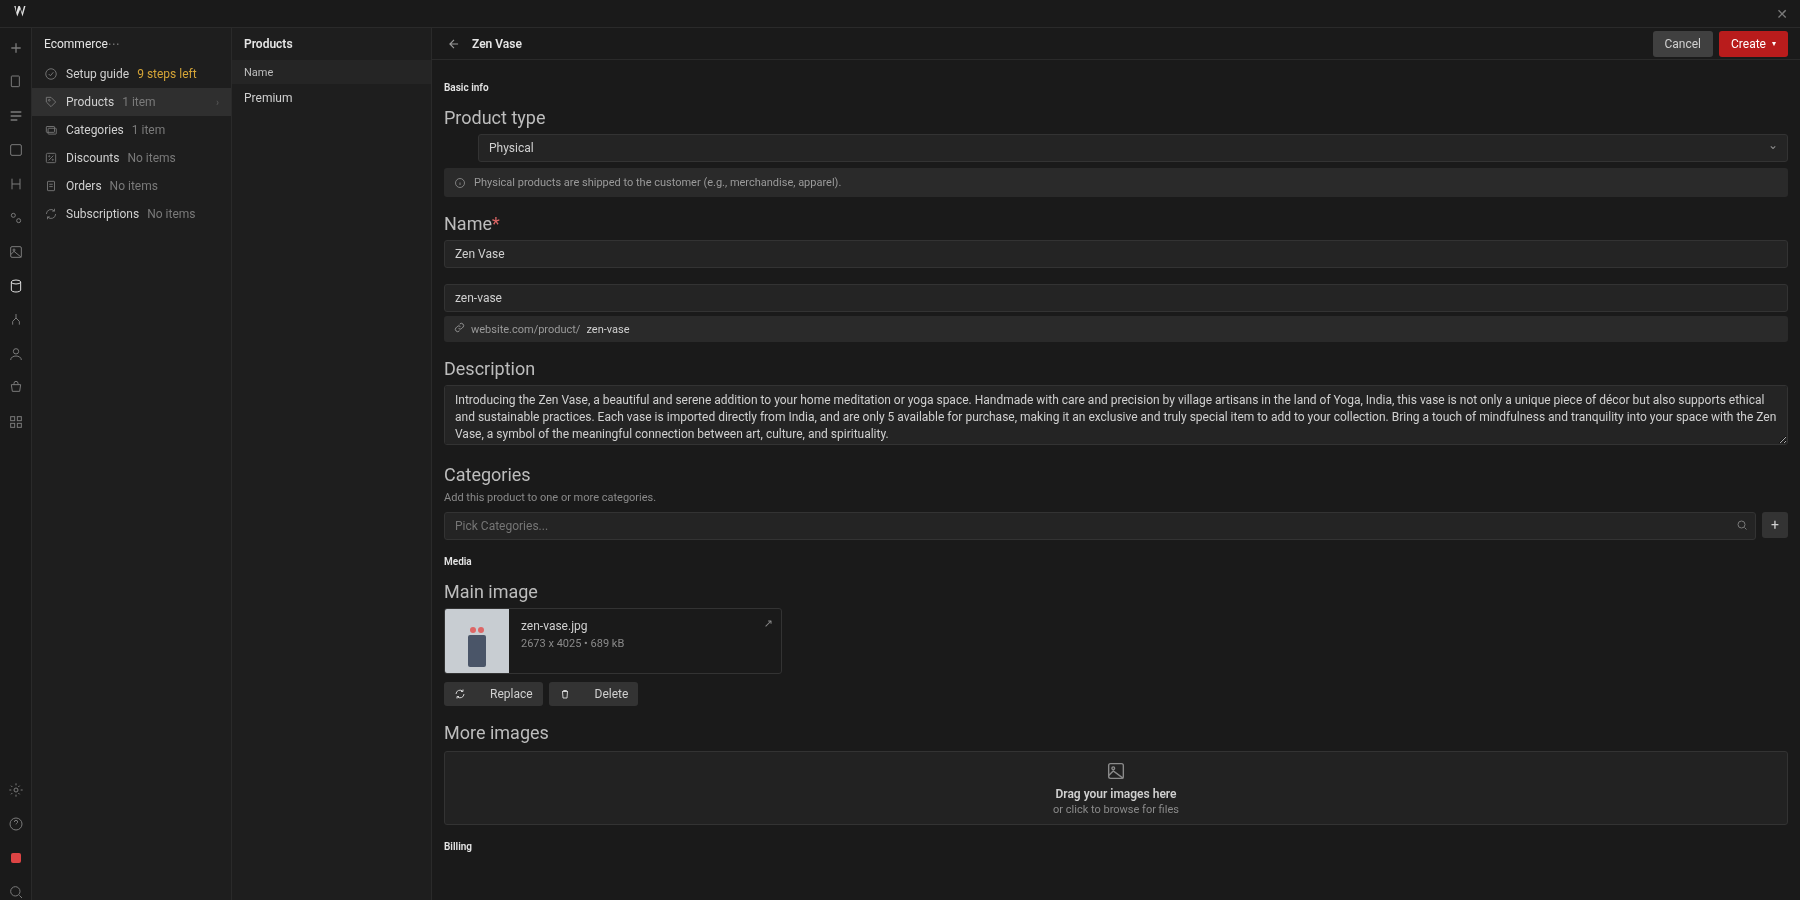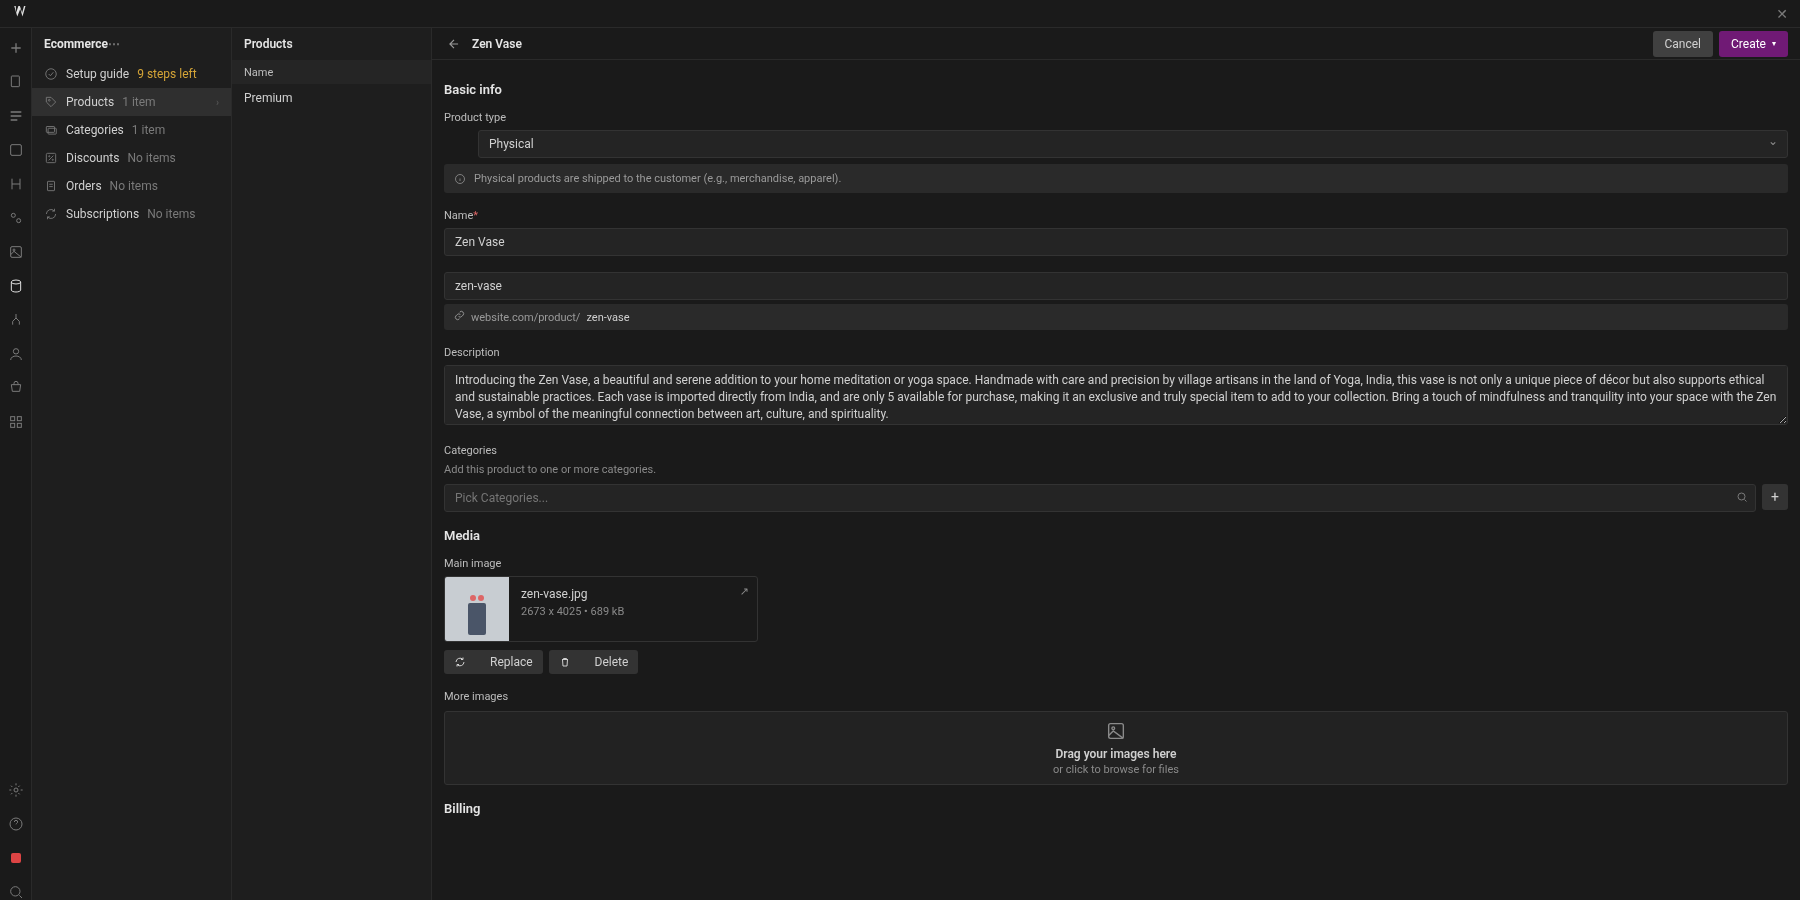--- a/index.html
+++ b/index.html
@@ -6,63 +6,63 @@
 body { background:#1a1a1a; color:#bdbdbd; font-size:12px; overflow:hidden; height:900px; width:1800px; }
 .top-bar { height:28px; background:#1a1a1a; display:flex; align-items:center; justify-content:space-between; padding:0 12px; border-bottom:1px solid #2a2a2a; }
 .top-bar .logo svg { width:18px; height:18px; }
 .app { display:flex; height:872px; }
 .rail { width:32px; background:#1a1a1a; border-right:1px solid #2a2a2a; display:flex; flex-direction:column; align-items:center; padding-top:12px; gap:18px; }
 .rail .spacer { flex:1; }
 .rail-icon { width:16px; height:16px; color:#7a7a7a; cursor:pointer; display:flex; align-items:center; justify-content:center; }
 .rail-icon.active { color:#e0e0e0; }
 .rail-icon svg { width:16px; height:16px; }
 .panel1 { width:200px; background:#1e1e1e; border-right:1px solid #2a2a2a; }
-.panel1 .hdr { height:32px; display:flex; align-items:center; padding:0 12px; font-weight:700; color:#e5e5e5; }
+.panel1 .hdr { height:32px; display:flex; align-items:center; padding:0 12px; font-weight:400; color:#e5e5e5; }
 .panel1 .hdr .more { color:#7a7a7a; cursor:pointer; }
 .nav-item { display:flex; align-items:center; gap:8px; height:28px; padding:0 12px; cursor:pointer; }
 .nav-item.active { background:#2f2f2f; }
 .nav-item .icon { width:14px; height:14px; color:#7a7a7a; display:flex; align-items:center; justify-content:center; }
 .nav-item .lbl { color:#d0d0d0; }
 .nav-item .meta { color:#7a7a7a; }
 .nav-item .meta.highlight { color:#d4a437; }
 .nav-item .chev { margin-left:auto; color:#5a5a5a; font-size:10px; }
 .panel2 { width:200px; background:#1e1e1e; border-right:1px solid #2a2a2a; }
 .panel2 .hdr { height:32px; display:flex; align-items:center; padding:0 12px; font-weight:600; color:#e5e5e5; }
 .col-head { height:24px; padding:0 12px; display:flex; align-items:center; background:#252525; color:#bdbdbd; font-size:11px; }
 .row { height:28px; padding:0 12px; display:flex; align-items:center; color:#d0d0d0; cursor:pointer; }
 .main { flex:1; background:#1a1a1a; display:flex; flex-direction:column; overflow:hidden; }
 .main-hdr { height:32px; display:flex; align-items:center; padding:0 12px; border-bottom:1px solid #2a2a2a; }
 .back { width:20px; height:20px; color:#9a9a9a; cursor:pointer; margin-right:8px; display:flex; align-items:center; justify-content:center; }
 .title { color:#e5e5e5; font-weight:600; }
 .main-hdr .actions { margin-left:auto; display:flex; gap:6px; }
 .btn { height:26px; padding:0 12px; border:none; border-radius:3px; cursor:pointer; font-size:12px; display:flex; align-items:center; gap:6px; }
 .btn.secondary { background:#404040; color:#d0d0d0; }
-.btn.primary { background:#701a75; color:#fff; }
+.btn.primary { background:#b91c1c; color:#fff; }
 .btn.small { height:24px; padding:0 10px; background:#333; color:#d0d0d0;gap:24px; }
 .chev-down { font-size:8px; }
 .form { flex:1; overflow-y:auto; padding:14px 12px 40px 12px; }
-.section-title { font-weight:600; color:#e5e5e5; margin:8px 0 14px 0; font-size:13px; }
-.field-label { color:#bdbdbd; margin-bottom:6px; font-size:11px; }
+.section-title { font-weight:600; color:#e5e5e5; margin:8px 0 14px 0; font-size:10px; }
+.field-label { color:#bdbdbd; margin-bottom:6px; font-size:18px; }
 .field-label .req { color:#d66; }
 .field-sub { color:#8a8a8a; margin-top:2px; font-size:11px; }
 .input, .select, .textarea { width:100%; background:#242424; border:1px solid #333; border-radius:3px; color:#d0d0d0; padding:6px 10px; font-size:12px; font-family:inherit; }
 .select { appearance:none; position:relative; }
 .select-wrap { position:relative;padding-left:34px; }
 .select-wrap::after { content:"⌄"; position:absolute; right:10px; top:4px; color:#8a8a8a; pointer-events:none; }
 .info-box { background:#2a2a2a; border-radius:3px; padding:8px 10px; margin-top:6px; color:#9a9a9a; display:flex; align-items:center; gap:8px; font-size:11px; }
 .info-box .icon { width:12px; height:12px; }
 .field { margin-bottom:16px; }
 .url-preview { background:#2a2a2a; border-radius:3px; padding:6px 10px; margin-top:4px; color:#9a9a9a; display:flex; align-items:center; gap:6px; font-size:11px; }
 .url-preview .slug { color:#d0d0d0; }
 .textarea { resize:vertical; min-height:60px; line-height:1.4; }
 .cat-row { display:flex; gap:6px; margin-top:8px; }
 .cat-input-wrap { flex:1; position:relative; }
 .cat-input-wrap .search-icon { position:absolute; right:8px; top:7px; color:#7a7a7a; }
 .add-btn { width:26px; height:26px; background:#333; border:none; border-radius:3px; color:#d0d0d0; cursor:pointer; font-size:14px; }
-.media-card { display:flex; border:1px solid #333; border-radius:3px; width:314px; overflow:hidden; }
+.media-card { display:flex; border:1px solid #333; border-radius:3px; width:338px; overflow:hidden; }
 .thumb { width:64px; height:64px; background:#c8cdd2; display:flex; align-items:flex-end; justify-content:center; padding:6px; }
 .vase { width:18px; height:32px; background:#4a5568; border-radius:2px; position:relative; }
 .vase::before { content:""; position:absolute; top:-8px; left:2px; width:6px; height:6px; background:#d66; border-radius:50%; }
 .vase::after { content:""; position:absolute; top:-8px; right:2px; width:6px; height:6px; background:#d66; border-radius:50%; }
 .media-info { flex:1; padding:10px 12px; position:relative; }
 .media-info .fn { color:#d0d0d0; margin-bottom:4px; }
 .media-info .dim { color:#8a8a8a; font-size:11px; }
 .expand { position:absolute; top:8px; right:8px; color:#8a8a8a; cursor:pointer; font-size:11px; }
 .media-actions { display:flex; gap:6px; margin-top:8px; }
 .dropzone { border:1px solid #333; background:#222; border-radius:3px; height:74px; display:flex; flex-direction:column; align-items:center; justify-content:center; gap:2px; color:#aaa; margin-top:8px; }

